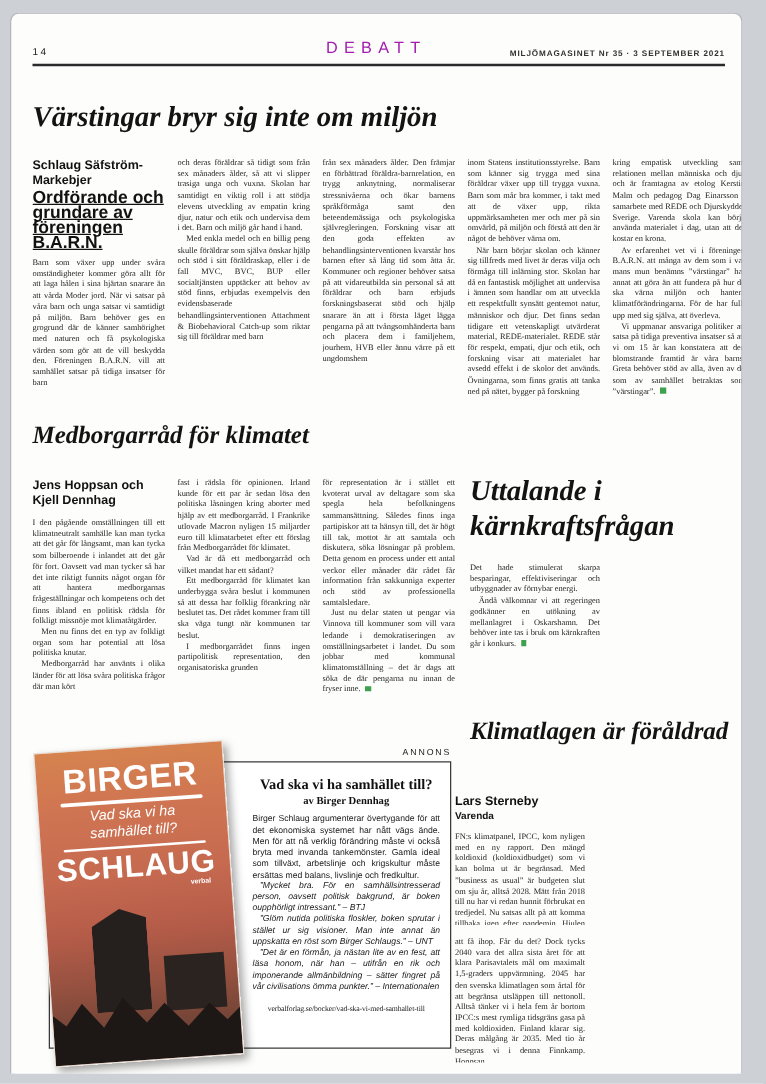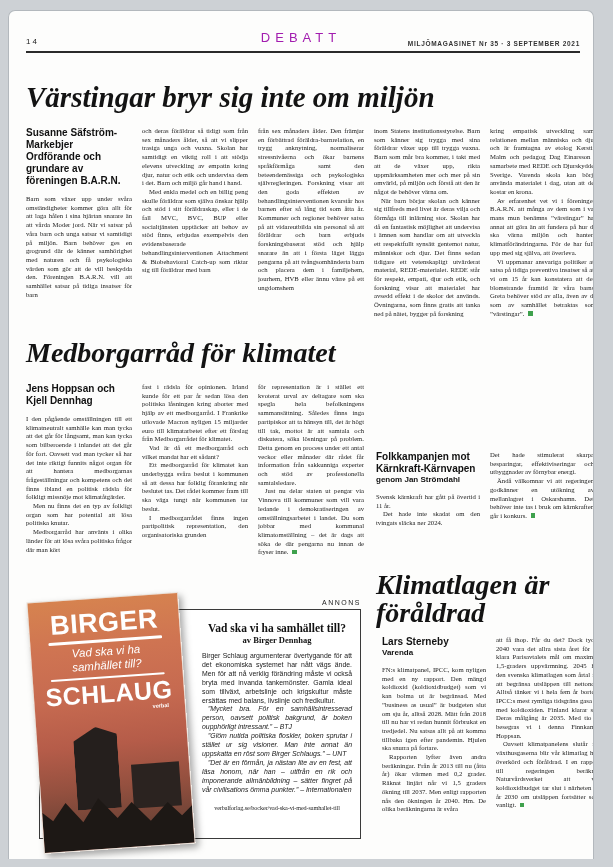--- a/index.html
+++ b/index.html
@@ -14,40 +14,40 @@
   .abs { position:absolute; }
 
   
   .hdr-num  { left:17px; top:26px; font:8px "Liberation Sans", sans-serif; letter-spacing:2px; color:#222; }
   .hdr-sec  { left:0; right:0; top:19px; text-align:center; font:13px "Liberation Sans", sans-serif; letter-spacing:5px; color:#a21caf; }
   .hdr-iss  { right:13px; top:29px; font:bold 6.5px "Liberation Sans", sans-serif; letter-spacing:0.7px; color:#333; }
   .hdr-rule { left:17px; right:13px; top:40px; height:1.5px; background:#2b2b2b; }
 
   
   .headline { font-family:"Liberation Serif", serif; font-style:italic; font-weight:bold; color:#131313; }
-  .a1-title { left:17px; top:70px;  font-size:29px; }
-  .a2-title { left:17px; top:326px; font-size:28px; }
+  .a1-title { left:17px; top:70px;  font-size:23px; }
+  .a2-title { left:17px; top:326px; font-size:20px; }
   .a3-title { left:367px; top:368px; width:220px; font-size:23px; line-height:28px; }
-  .a4-title { left:367px; top:560px; width:220px; font-size:28px; line-height:28px; }
+  .a4-title { left:367px; top:560px; width:220px; font-size:20px; line-height:28px; }
 
   
   .cols { display:flex; gap:10px; overflow:hidden; }
   .col  { width:106px; flex:0 0 106px; overflow:hidden; }
   .cols-narrow .col { width:104px; flex:0 0 104px; }
   .a1-body { left:17px; top:116px; width:570px; height:210px; }
   .a2-body { left:17px; top:372px; width:338px; height:212px; }
   .a3-body { left:367px; top:440px; width:218px; height:132px; }
-  .a4-body { left:373px; top:625px; width:218px; height:214px; }
+  .a4-body { left:355px; top:625px; width:218px; height:214px;flex-direction:column; }
 
   .paras p { margin:0; text-align:justify; font:6.7px/8.7px "Liberation Serif", serif; color:#1c1c1c; }
   .paras p + p { text-indent:7px; }
 
   .byline { font-family:"Liberation Sans", sans-serif; font-weight:bold; color:#111; margin-bottom:8px; }
   .byline .name { font-size:10px; line-height:12px; }
-  .byline .role { font-size:10px; line-height:12px; }
+  .byline .role { font-size:14px; line-height:12px;text-decoration:underline; }
   .byline .role-small { font-size:8px;  line-height:10px; }
 
   .endmark { display:inline-block; width:4.5px; height:4.5px; background:#3fa14d; margin-left:2px; }
 
   
   .annons-label { left:30px; top:588px; width:322px; text-align:right;
     font:7px "Liberation Sans", sans-serif; letter-spacing:1.5px; color:#222; }
   .ad-box { left:30px; top:598px; width:322px; height:230px; border:1px solid #3a3a3a; background:#fff; }
   .ad-text { position:absolute; left:162px; top:12px; width:150px; }
   .ad-title { text-align:center; font:bold 11.5px/13px "Liberation Serif", serif; color:#111; }
@@ -82,21 +82,21 @@
 
   <div class="abs hdr-num">14</div>
   <div class="abs hdr-sec">DEBATT</div>
   <div class="abs hdr-iss">MILJÖMAGASINET Nr 35 · 3 SEPTEMBER 2021</div>
   <div class="abs hdr-rule"></div>
 
   <h1 class="abs headline a1-title">Värstingar bryr sig inte om miljön</h1>
   <div class="abs cols a1-body">
     <div class="col">
       <div class="byline">
-        <div class="name">Susanne Säfström-Markebjer</div>
+        <div class="name">Schlaug Säfström-Markebjer</div>
         <div class="role">Ordförande och grundare av föreningen B.A.R.N.</div>
       </div>
       <div class="paras">
           <p>Barn som växer upp under svåra omständigheter kommer göra allt för att laga hålen i sina hjärtan snarare än att vårda Moder jord. När vi satsar på våra barn och unga satsar vi samtidigt på miljön. Barn behöver ges en grogrund där de känner samhörighet med naturen och få psykologiska värden som gör att de vill beskydda den. Föreningen B.A.R.N. vill att samhället satsar på tidiga insatser för barn</p>
         </div>
     </div>
     <div class="col paras">
         <p>och deras föräldrar så tidigt som från sex månaders ålder, så att vi slipper trasiga unga och vuxna. Skolan har samtidigt en viktig roll i att stödja elevens utveckling av empatin kring djur, natur och etik och undervisa dem i det. Barn och miljö går hand i hand.</p>
         <p>Med enkla medel och en billig peng skulle föräldrar som själva önskar hjälp och stöd i sitt föräldraskap, eller i de fall MVC, BVC, BUP eller socialtjänsten upptäcker att behov av stöd finns, erbjudas exempelvis den evidensbaserade behandlingsinterventionen Attachment &amp; Biobehavioral Catch-up som riktar sig till föräldrar med barn</p>
       </div>
@@ -131,31 +131,22 @@
         <p>Vad är då ett medborgarråd och vilket mandat har ett sådant?</p>
         <p>Ett medborgarråd för klimatet kan underbygga svåra beslut i kommunen så att dessa har folklig förankring när beslutet tas. Det rådet kommer fram till ska väga tungt när kommunen tar beslut.</p>
         <p>I medborgarrådet finns ingen partipolitisk representation, den organisatoriska grunden</p>
       </div>
     <div class="col paras">
         <p>för representation är i stället ett kvoterat urval av deltagare som ska spegla hela befolkningens sammansättning. Således finns inga partipiskor att ta hänsyn till, det är högt till tak, mottot är att samtala och diskutera, söka lösningar på problem. Detta genom en process under ett antal veckor eller månader där rådet får information från sakkunniga experter och stöd av professionella samtalsledare.</p>
         <p>Just nu delar staten ut pengar via Vinnova till kommuner som vill vara ledande i demokratiseringen av omställningsarbetet i landet. Du som jobbar med kommunal klimatomställning – det är dags att söka de där pengarna nu innan de fryser inne. <span class="endmark"></span></p>
       </div>
   </div>
 
+  <h1 class="abs headline a3-title">Uttalande i kärnkraftsfrågan</h1>
   <div class="abs cols cols-narrow a3-body">
-    <div class="col">
-      <div class="byline">
-        <div class="name">Folkkampanjen mot Kärnkraft-Kärnvapen</div>
-        <div class="role-small">genom Jan Strömdahl</div>
-      </div>
-      <div class="paras">
-          <p>Svensk kärnkraft har gått på övertid i 11 år.</p>
-          <p>Det hade inte skadat om den tvingats släcka ner 2024.</p>
-        </div>
-    </div>
     <div class="col paras">
         <p>Det hade stimulerat skarpa besparingar, effektiviseringar och utbyggnader av förnybar energi.</p>
         <p>Ändå välkomnar vi att regeringen godkänner en utökning av mellanlagret i Oskarshamn. Det behöver inte tas i bruk om kärnkraften går i konkurs. <span class="endmark"></span></p>
       </div>
   </div>
 
   <h1 class="abs headline a4-title">Klimatlagen är föråldrad</h1>
   <div class="abs cols cols-narrow a4-body">
     <div class="col">
       <div class="byline">

